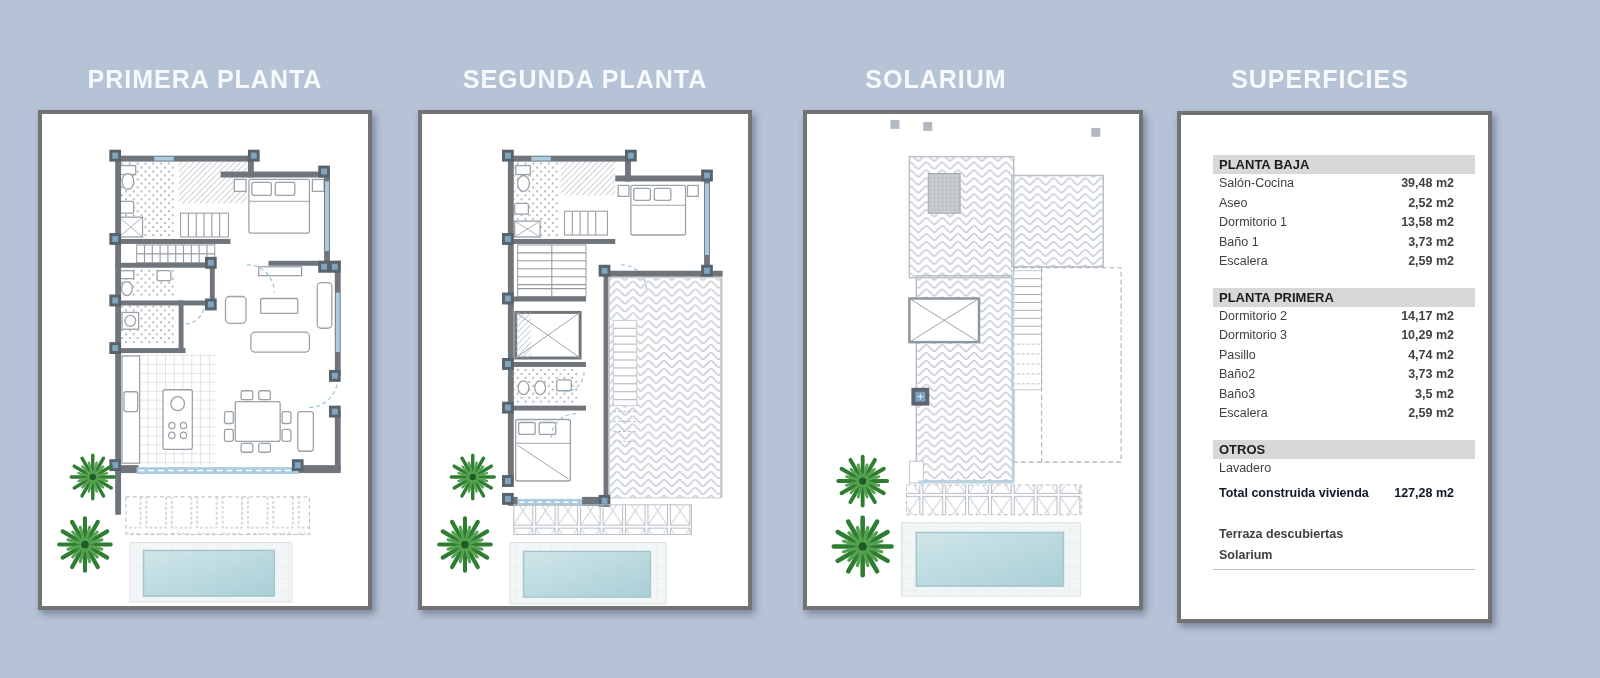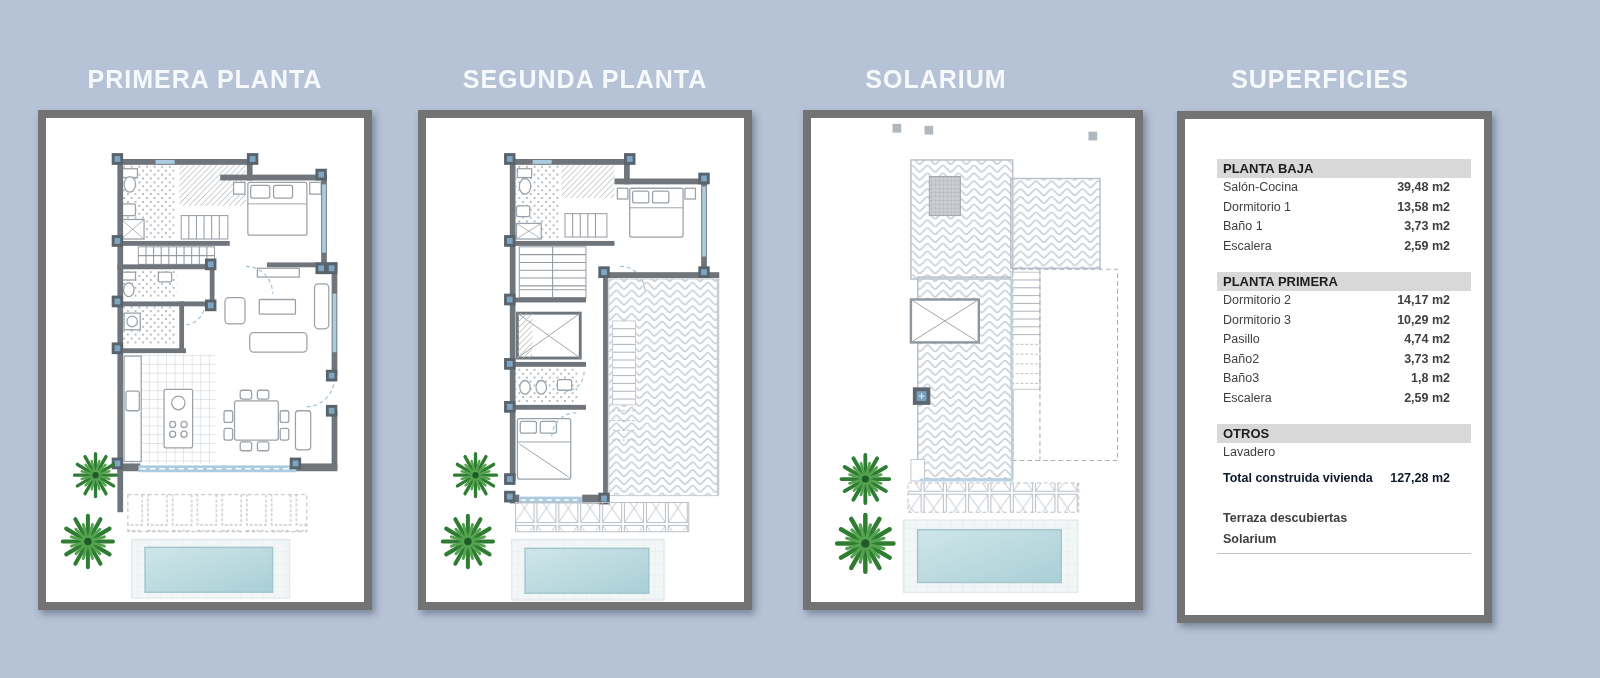--- a/index.html
+++ b/index.html
@@ -11,21 +11,21 @@
   }
   .stage{position:absolute;inset:0;}
   .title{
     position:absolute;top:62px;height:34px;
     text-align:center;color:#f6f9fc;font-weight:bold;
     font-size:25px;letter-spacing:1px;line-height:34px;
     white-space:nowrap;
   }
   .panel{
     position:absolute;top:110px;width:334px;height:500px;
-    background:#ffffff;border:8px solid #737373;box-sizing:border-box;
+    background:#ffffff;border:4px solid #737373;box-sizing:border-box;
     box-shadow:3px 4px 7px rgba(52,62,82,0.45);
   }
   .panel svg{display:block;width:100%;height:100%;}
   
   .sup-table{
     margin:40px 13px 0 32px;
     font-size:12.5px;color:#3f3f3f;
   }
   .sec-h{
     background:#d8d8d8;color:#1c1c1c;font-weight:bold;
@@ -400,20 +400,24 @@
 
   <div class="panel" style="left:1177px;top:111px;width:315px;height:512px">
     <div class="sup-table">
 
       <div class="sec-h">PLANTA BAJA</div>
       <div class="trow">
           <span class="lab">Salón-Cocina</span>
           <span class="val">39,48 m2</span>
         </div>
       <div class="trow">
+          <span class="lab">Aseo</span>
+          <span class="val">2,52 m2</span>
+        </div>
+      <div class="trow">
           <span class="lab">Dormitorio 1</span>
           <span class="val">13,58 m2</span>
         </div>
       <div class="trow">
           <span class="lab">Baño 1</span>
           <span class="val">3,73 m2</span>
         </div>
       <div class="trow">
           <span class="lab">Escalera</span>
           <span class="val">2,59 m2</span>
@@ -433,21 +437,21 @@
       <div class="trow">
           <span class="lab">Pasillo</span>
           <span class="val">4,74 m2</span>
         </div>
       <div class="trow">
           <span class="lab">Baño2</span>
           <span class="val">3,73 m2</span>
         </div>
       <div class="trow">
           <span class="lab">Baño3</span>
-          <span class="val">1,8 m2</span>
+          <span class="val">3,5 m2</span>
         </div>
       <div class="trow">
           <span class="lab">Escalera</span>
           <span class="val">2,59 m2</span>
         </div>
 
       <div class="gap"></div>
 
       <div class="sec-h">OTROS</div>
       <div class="trow">

